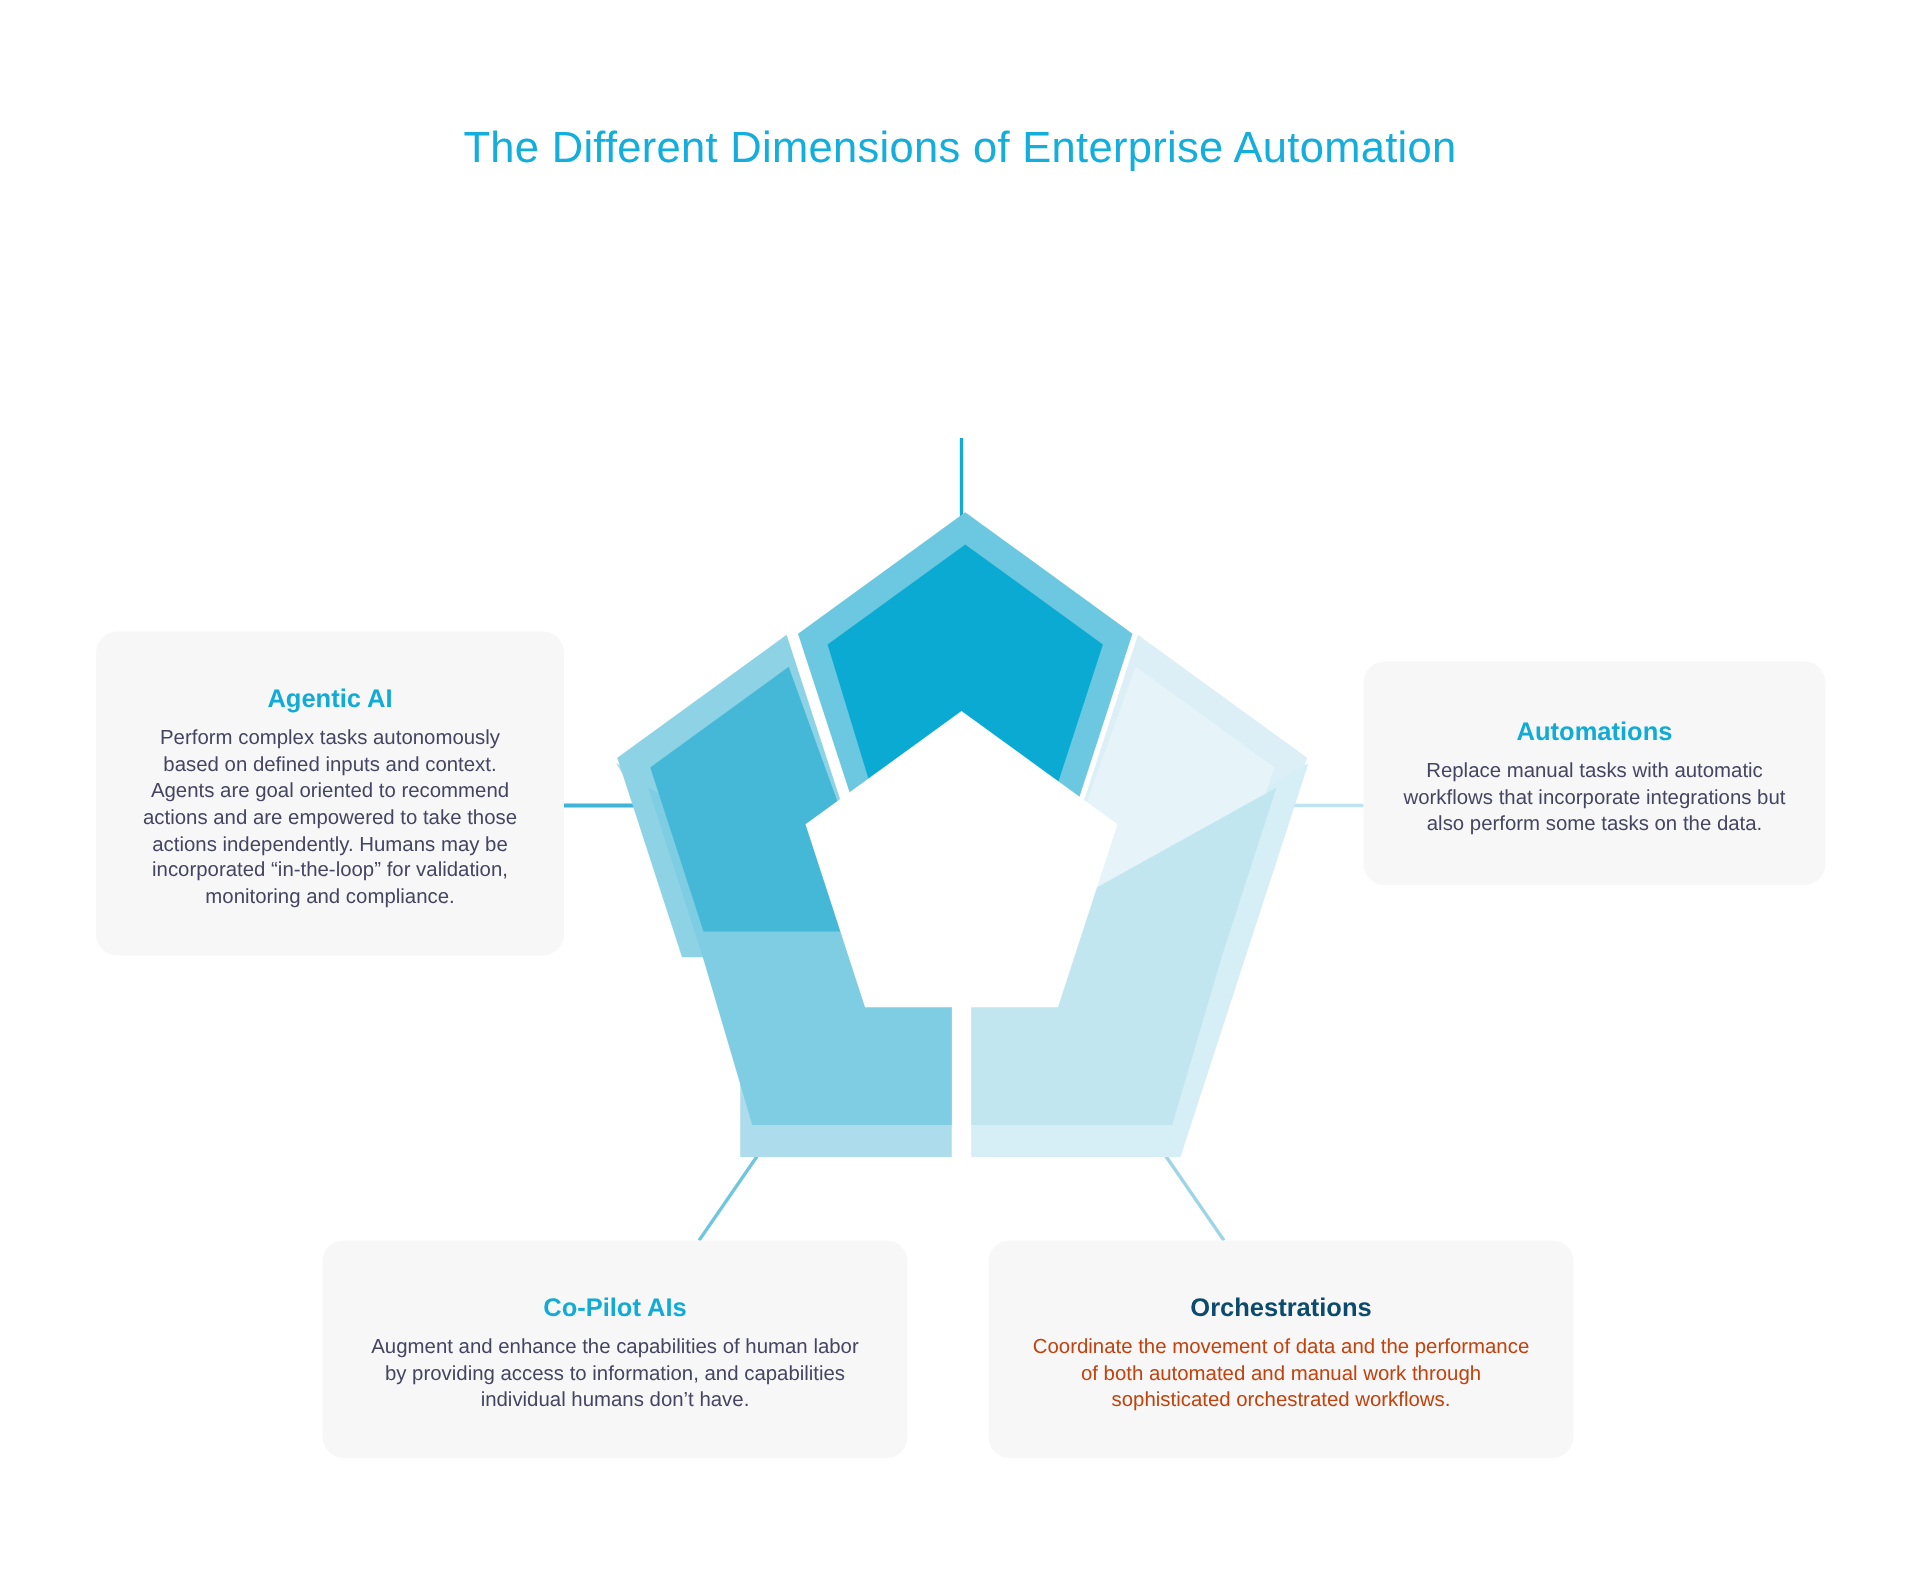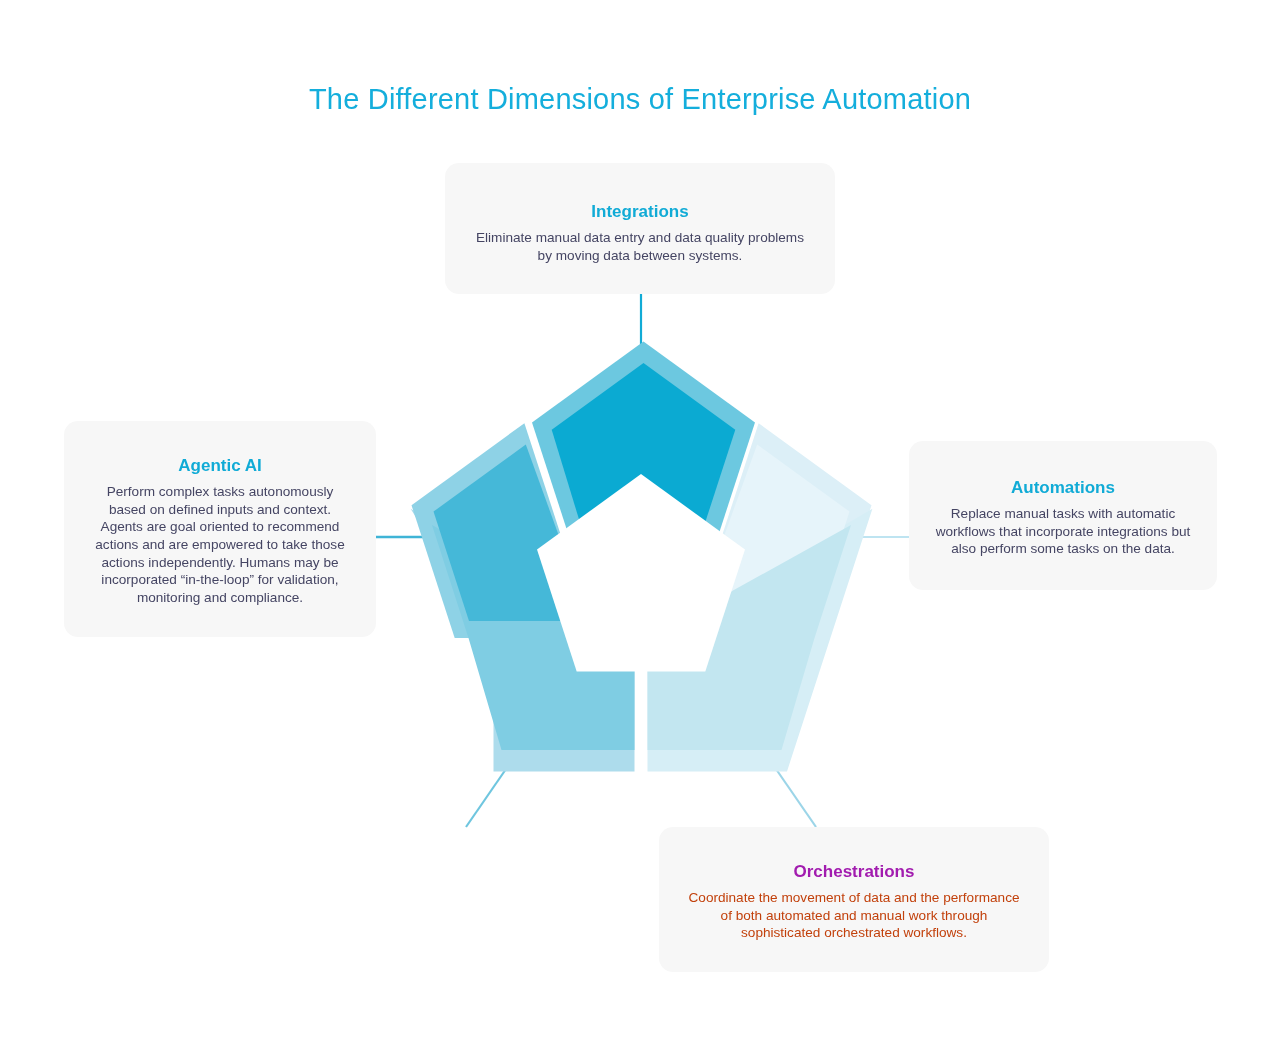--- a/index.html
+++ b/index.html
@@ -149,34 +149,34 @@
       <path fill="#C2E6F0" d="M 851.0 525.0 L 814.5 638.0 L 781.5 750.0 L 647.5 750.0 L 647.5 638.0 Z"></path>
 
       <path fill="#7FCDE3" d="M 432.0 525.0 L 468.5 638.0 L 501.5 750.0 L 634.5 750.0 L 634.5 638.0 Z"></path>
 
       <path fill="#45B8D8" d="M 525.8 444.5 L 433.5 511.6 L 469.0 621.0 L 580.0 621.0 L 564.0 550.0 Z"></path>
     </g>
 
     <path fill="#FFFFFF" d="M 641 474 L 745 549.5 L 705.3 671.5 L 576.7 671.5 L 537 549.5 Z"></path>
   </svg>
 
-  <div class="card card-integrations" style="background: rgb(247, 247, 247);">
-    <p class="card-title" style="color: rgb(17, 171, 214);">Integrations</p>
-    <p class="card-body" style="color: rgb(69, 69, 99);">Eliminate manual data entry and data quality problems by moving data between systems.</p>
-  </div>
 
   <div class="card card-automations" style="background: rgb(247, 247, 247);">
     <p class="card-title" style="color: rgb(17, 171, 214);">Automations</p>
     <p class="card-body" style="color: rgb(69, 69, 99);">Replace manual tasks with automatic workflows that incorporate integrations but also perform some tasks on the data.</p>
   </div>
 
   <div class="card card-agentic" style="background: rgb(247, 247, 247);">
     <p class="card-title" style="color: rgb(17, 171, 214);">Agentic AI</p>
     <p class="card-body" style="color: rgb(69, 69, 99);">Perform complex tasks autonomously based on defined inputs and context. Agents are goal oriented to recommend actions and are empowered to take those actions independently. Humans may be incorporated “in-the-loop” for validation, monitoring and compliance.</p>
   </div>
 
+  <div class="card card-copilot" style="background: rgb(247, 247, 247);">
+    <p class="card-title" style="color: rgb(17, 171, 214);">Co-Pilot AIs</p>
+    <p class="card-body" style="color: rgb(69, 69, 99);">Augment and enhance the capabilities of human labor by providing access to information, and capabilities individual humans don’t have.</p>
+  </div>
 
   <div class="card card-orchestrations" style="background: rgb(247, 247, 247);">
-    <p class="card-title" style="color: #a21caf;">Orchestrations</p>
+    <p class="card-title" style="color: #0c4a6e;">Orchestrations</p>
     <p class="card-body" style="color: #c2410c;">Coordinate the movement of data and the performance of both automated and manual work through sophisticated orchestrated workflows.</p>
   </div>
 
 </div>
 
 </body></html>

